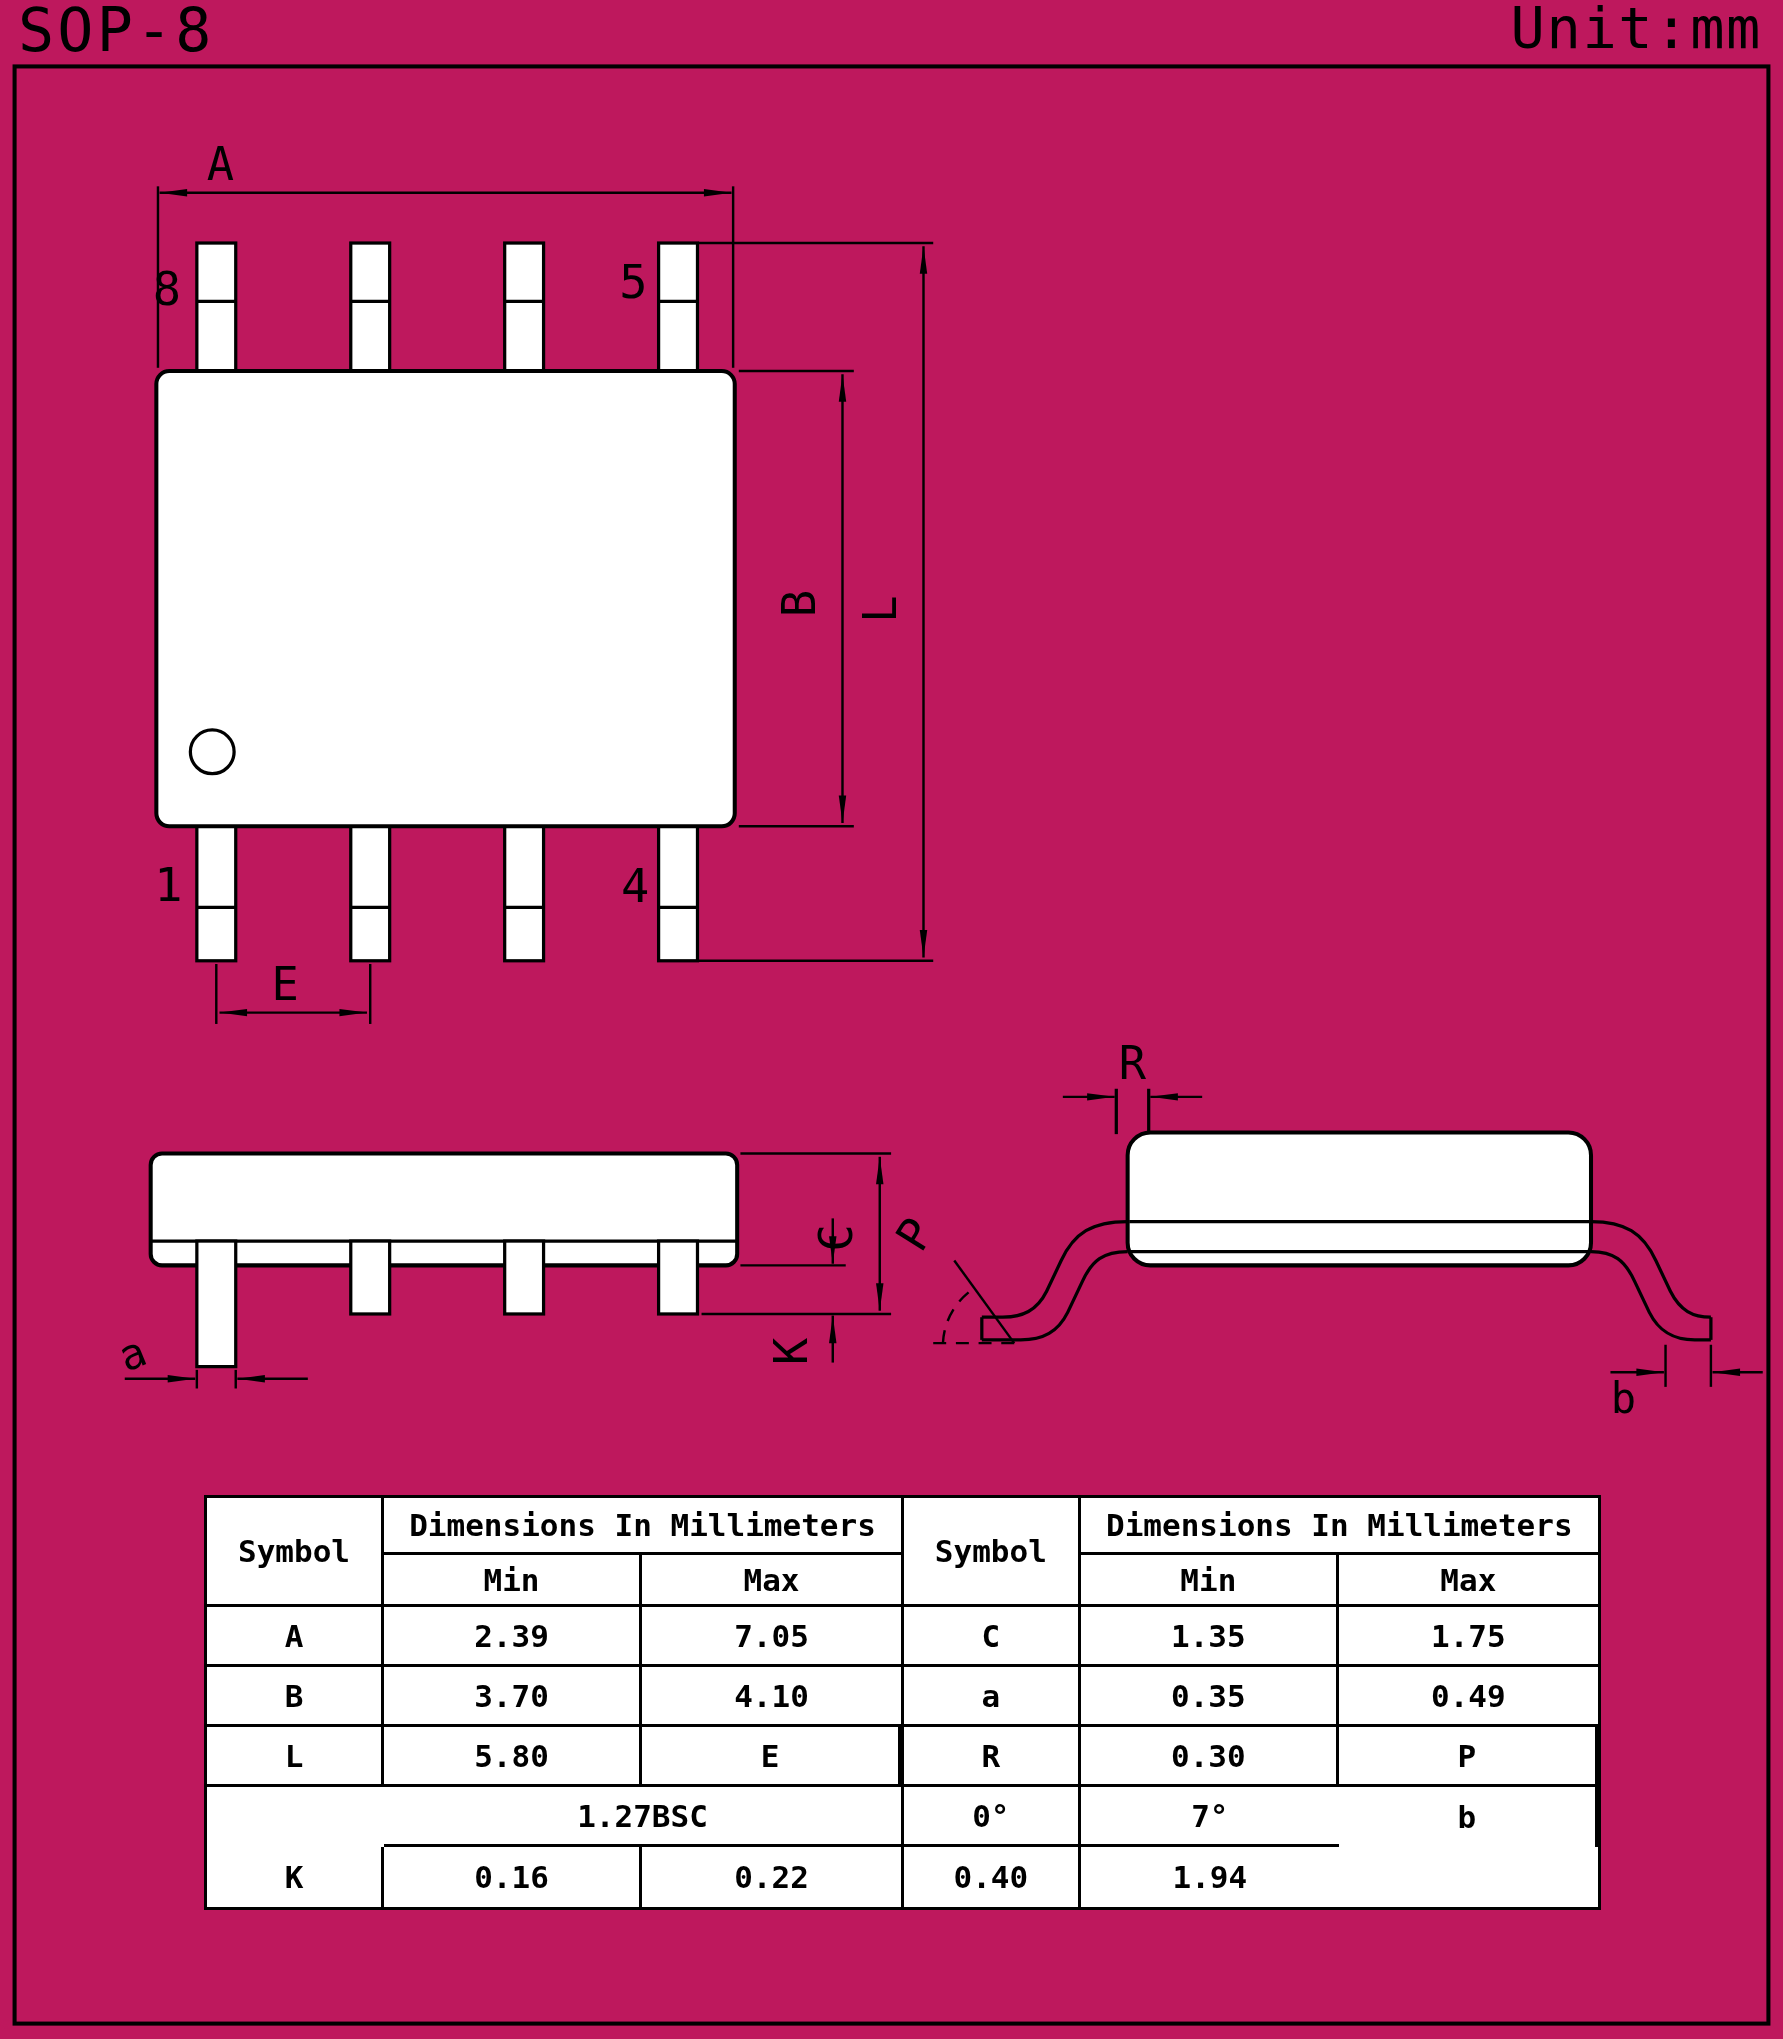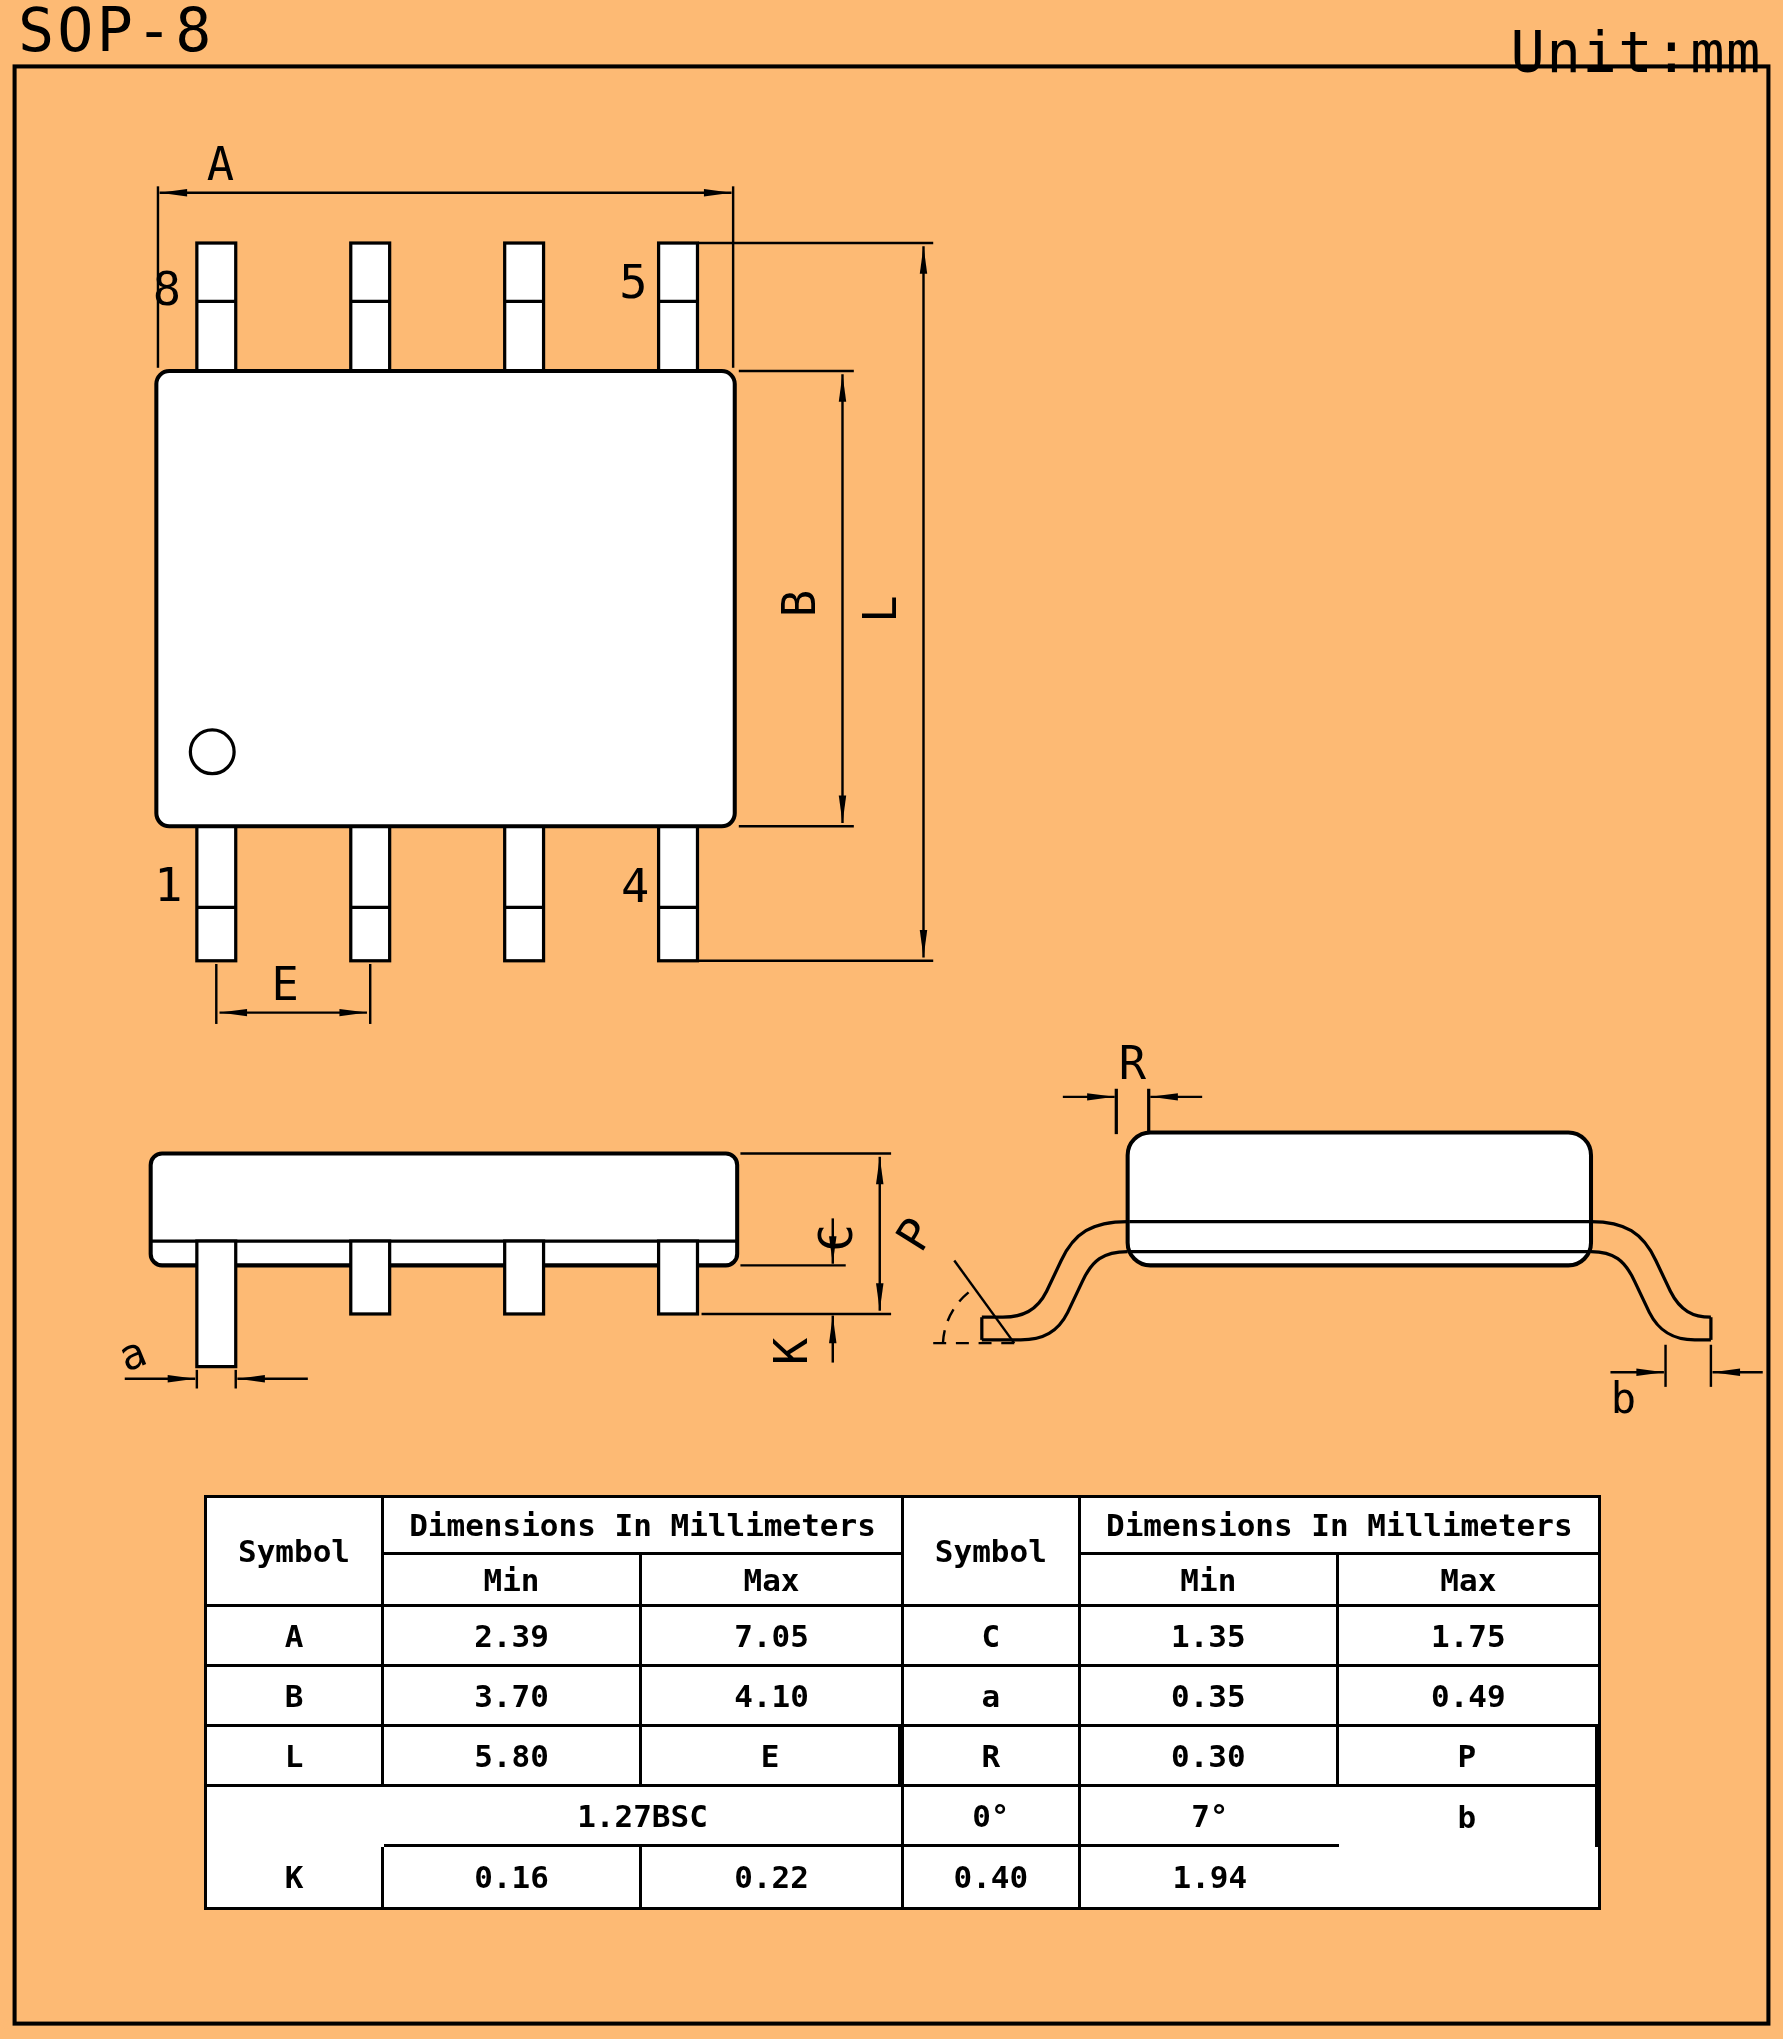--- a/index.html
+++ b/index.html
@@ -1,21 +1,21 @@
 <!DOCTYPE html>
 <html style="font-size:13px"><head>
 <meta charset="utf-8">
 <style>
   html,body{margin:0;padding:0;background:#fff;}
   .page{
-    position:relative;width:1783px;height:2039px;background:#fdba74;
+    position:relative;width:1783px;height:2039px;background:#be185d;
     font-family:"DejaVu Sans Mono",monospace;color:#000;overflow:hidden;text-decoration:underline;
   }
   .hdr-title{position:absolute;left:18px;top:0px;font-size:60px;line-height:1.0;letter-spacing:3.2px;}
-  .hdr-unit{position:absolute;right:21px;top:0px;font-size:57px;line-height:1.0;letter-spacing:1.6px;margin-top:24px;}
+  .hdr-unit{position:absolute;right:21px;top:0px;font-size:57px;line-height:1.0;letter-spacing:1.6px;}
   svg{position:absolute;left:0;top:0;}
   svg text{font-family:"DejaVu Sans Mono",monospace;fill:#000;}
   .t56{font-size:56px;}
   .t52{font-size:52px;}
   .tnum{font-size:58px;}
 
   
   .tables{position:absolute;left:204px;top:1495px;display:flex;}
   .dim-table{
     display:grid;

